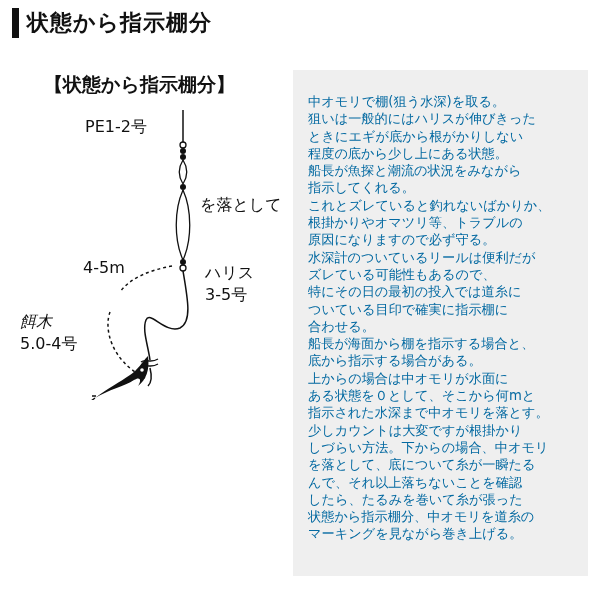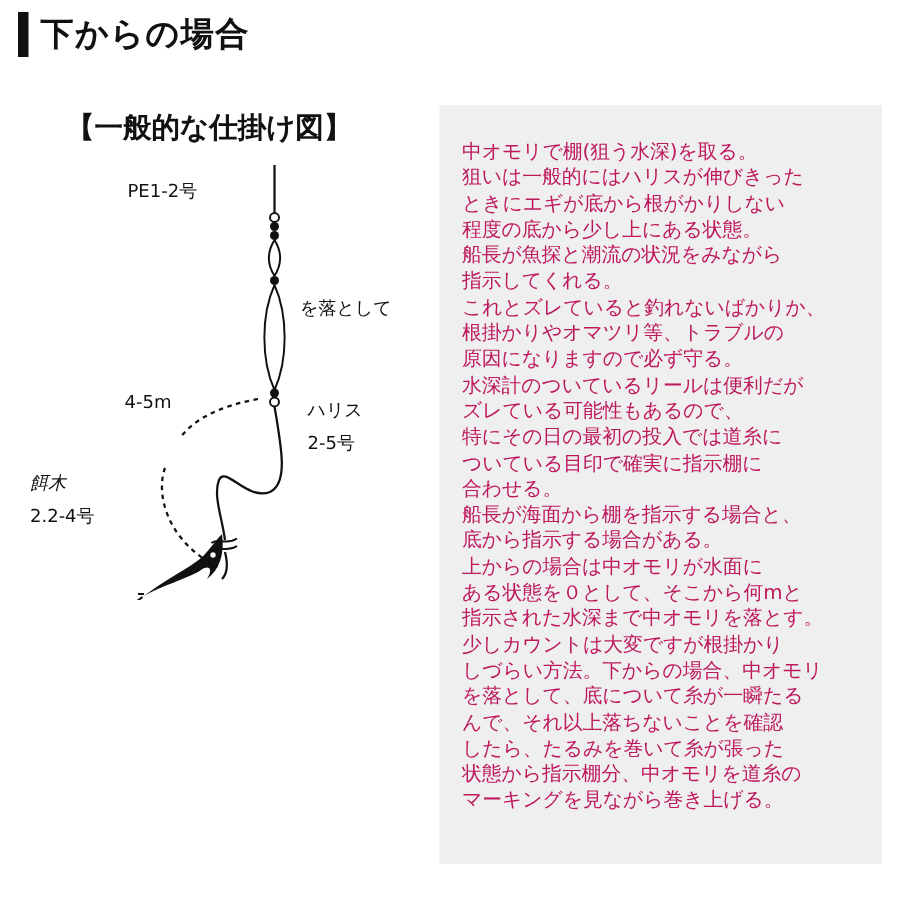--- a/index.html
+++ b/index.html
@@ -3,35 +3,35 @@
 <meta charset="utf-8">
 <style>
   html, body { margin: 0; padding: 0; background: #ffffff; }
   body { width: 600px; height: 600px; position: relative; overflow: hidden;
          font-family: "DejaVu Sans", "Liberation Sans", sans-serif; color: #111; }
   .title-bar { position: absolute; left: 12px; top: 8px; height: 30px; display: flex; align-items: center; }
   .title-mark { width: 7px; height: 30px; background: #111; margin-right: 8px; }
   .title-text { font-size: 22px; font-weight: bold; letter-spacing: 1px; }
   .diagram { position: absolute; left: 0; top: 60px; width: 290px; height: 340px; }
   .diag-heading { position: absolute; left: 44px; top: 12px; font-size: 19px; font-weight: bold; white-space: nowrap; }
-  .lbl { position: absolute; font-size: 12px; white-space: nowrap; line-height: 20px; }
+  .lbl { position: absolute; font-size: 16px; white-space: nowrap; line-height: 20px; }
   svg.lines { position: absolute; left: 0; top: 0; }
   .info-box { position: absolute; left: 293px; top: 70px; width: 295px; height: 506px; background: #efefef; }
-  .info-text { position: absolute; left: 15px; top: 23px; font-size: 13.2px; line-height: 17.3px; color: #be185d; white-space: pre; }
+  .info-text { position: absolute; left: 15px; top: 23px; font-size: 13.2px; line-height: 17.3px; color: #0369a1; white-space: pre; }
 </style>
 </head>
 <body>
 
 <div class="title-bar">
   <div class="title-mark"></div>
-  <div class="title-text">下からの場合</div>
+  <div class="title-text">状態から指示棚分</div>
 </div>
 
 <div class="diagram">
-  <div class="diag-heading">【一般的な仕掛け図】</div>
+  <div class="diag-heading">【状態から指示棚分】</div>
 
   <svg class="lines" width="290" height="340" viewBox="0 0 290 340">
 
     <line x1="183" y1="50" x2="183" y2="82" stroke="#111" stroke-width="1.5"></line>
 
     <g>
       <circle cx="183" cy="85" r="3" fill="#fff" stroke="#111" stroke-width="1.3"></circle>
       <circle cx="183" cy="91" r="3" fill="#111"></circle>
       <circle cx="183" cy="97" r="3" fill="#111"></circle>
     </g>
@@ -56,20 +56,20 @@
       <path d="M148 326 C142 332,138 340,130 345 C120 352,108 358,95 368 C108 360,125 356,134 350 C140 346,142 350,138 356 C146 350,150 340,148 326 Z" fill="#111" transform="translate(0,-30)"></path>
       <path d="M95 338 L91 341 M96 336 L92 336" stroke="#111" stroke-width="1.4"></path>
       <circle cx="142" cy="310" r="1.8" fill="#fff"></circle>
     </g>
   </svg>
 
   <div class="lbl" style="left:85px; top:57px;">PE1-2号</div>
   <div class="lbl" style="left:200px; top:135px;">を落として</div>
   <div class="lbl" style="left:83px; top:198px;">4-5m</div>
   <div class="lbl" style="left:205px; top:203px;">ハリス</div>
-  <div class="lbl" style="left:205px; top:225px;">2-5号</div>
+  <div class="lbl" style="left:205px; top:225px;">3-5号</div>
   <div class="lbl" style="left:20px; top:252px;font-style:italic;">餌木</div>
-  <div class="lbl" style="left:20px; top:274px;">2.2-4号</div>
+  <div class="lbl" style="left:20px; top:274px;">5.0-4号</div>
 </div>
 
 <div class="info-box">
   <div class="info-text" id="info-text"><div>中オモリで棚(狙う水深)を取る。</div><div>狙いは一般的にはハリスが伸びきった</div><div>ときにエギが底から根がかりしない</div><div>程度の底から少し上にある状態。</div><div>船長が魚探と潮流の状況をみながら</div><div>指示してくれる。</div><div>これとズレていると釣れないばかりか、</div><div>根掛かりやオマツリ等、トラブルの</div><div>原因になりますので必ず守る。</div><div>水深計のついているリールは便利だが</div><div>ズレている可能性もあるので、</div><div>特にその日の最初の投入では道糸に</div><div>ついている目印で確実に指示棚に</div><div>合わせる。</div><div>船長が海面から棚を指示する場合と、</div><div>底から指示する場合がある。</div><div>上からの場合は中オモリが水面に</div><div>ある状態を０として、そこから何mと</div><div>指示された水深まで中オモリを落とす。</div><div>少しカウントは大変ですが根掛かり</div><div>しづらい方法。下からの場合、中オモリ</div><div>を落として、底について糸が一瞬たる</div><div>んで、それ以上落ちないことを確認</div><div>したら、たるみを巻いて糸が張った</div><div>状態から指示棚分、中オモリを道糸の</div><div>マーキングを見ながら巻き上げる。</div></div>
 </div>
 
 </body></html>

